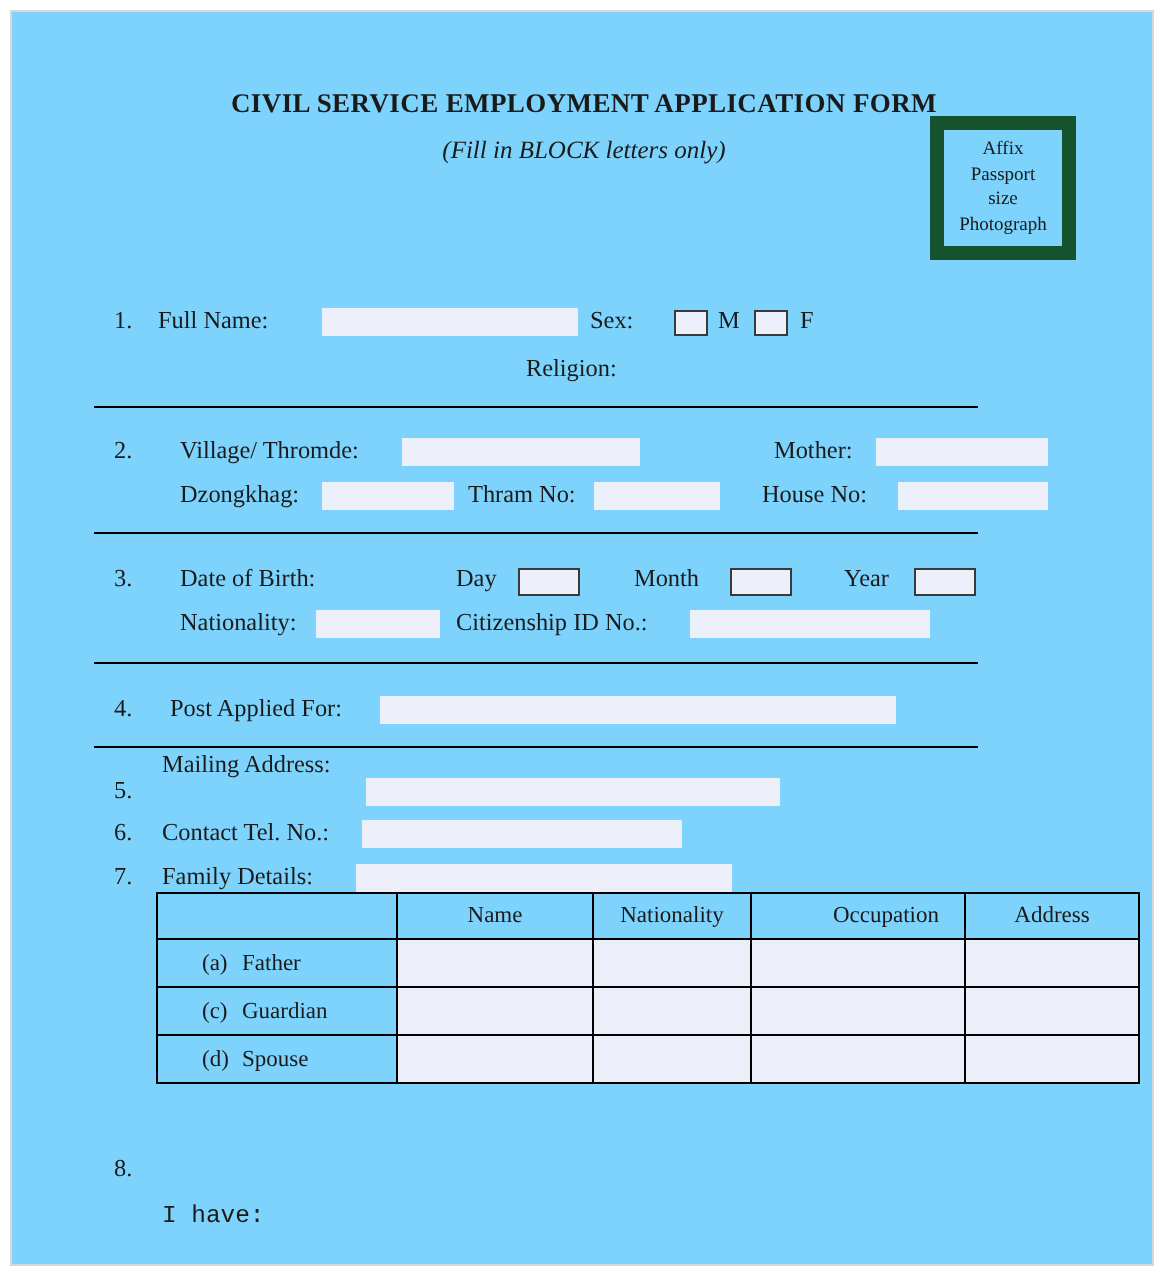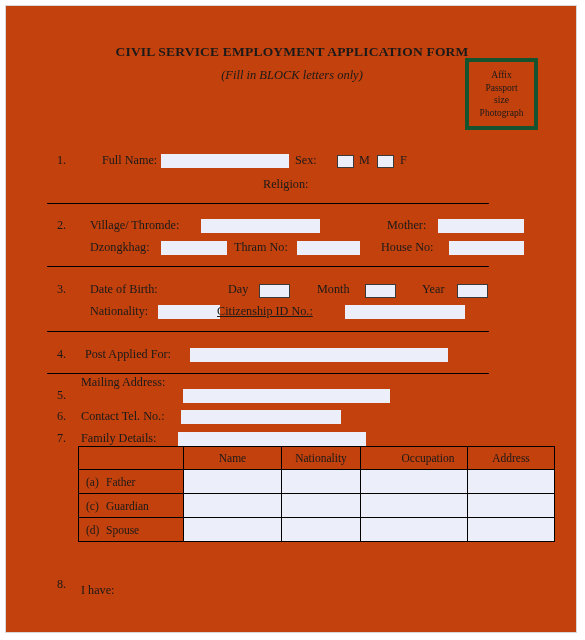--- a/index.html
+++ b/index.html
@@ -14,21 +14,21 @@
     color: #1a1a1a;
     overflow: hidden;
   }
 
   .page {
     position: absolute;
     left: 5px;
     top: 5px;
     width: 572px;
     height: 628px;
-    background: #c2410c;
+    background: #7dd3fc;
     border: 1px solid #d8d8d8;
     box-sizing: border-box;
   }
 
   
   .title {
     position: absolute;
     left: 0;
     top: 38px;
     width: 572px;
@@ -45,21 +45,21 @@
     text-align: center;
     font-size: 12.5px;
     font-style: italic;
   }
   .photo-box {
     position: absolute;
     left: 459px;
     top: 52px;
     width: 73px;
     height: 72px;
-    border: 4px solid #14532d;
+    border: 7px solid #14532d;
     box-sizing: border-box;
     display: flex;
     flex-direction: column;
     align-items: center;
     justify-content: center;
     font-size: 9.5px;
     line-height: 12.5px;
     text-align: center;
   }
   .num {
@@ -113,21 +113,21 @@
     border: 1.1px solid #000000;
     height: 23px;
     padding: 0;
     font-weight: normal;
   }
   .ftable thead th {
     text-align: center;
     font-size: 11.5px;
     height: 22px;
   }
-  .ftable .c-label { width: 97px; text-align: left; padding-left: 7px; }
+  .ftable .c-label { width: 97px; text-align: left; padding-left: 22px; }
   .ftable .c-name { width: 97px; }
   .ftable .c-nat  { width: 78px; }
   .ftable .c-occ  { width: 78px; padding-left: 28px; }
   .ftable .c-addr { width: 86px; }
   .ftable tbody td.datacell {
     background: #eceffa;
     background-clip: padding-box;
   }
   .ftable tbody td.datacell > span {
     display: block;
@@ -144,21 +144,21 @@
   <div class="subtitle">(Fill in BLOCK letters only)</div>
 
   <div class="photo-box">
     <span>Affix</span>
     <span>Passport</span>
     <span>size</span>
     <span>Photograph</span>
   </div>
 
   <div class="num" style="left:51px; top:147px;">1.</div>
-  <div class="lbl" style="left:96px; top:147px;">Full Name:</div>
+  <div class="lbl" style="left:73px; top:147px;">Full Name:</div>
   <div class="fill" style="left:155px; top:148px; width:128px;"></div>
 
   <div class="lbl" style="left:289px; top:147px;">Sex:</div>
   <div class="cbox" style="left:331px; top:149px;"></div>
   <div class="lbl" style="left:353px; top:147px;">M</div>
   <div class="cbox" style="left:371px; top:149px;"></div>
   <div class="lbl" style="left:394px; top:147px;">F</div>
 
   <div class="lbl" style="left:257px; top:171px;">Religion:</div>
   <div class="fill" style="left:317px; top:172px; width:0px;"></div>
@@ -191,21 +191,21 @@
 
   <div class="lbl" style="left:311px; top:276px;">Month</div>
   <div class="dbox" style="left:359px; top:278px;"></div>
 
   <div class="lbl" style="left:416px; top:276px;">Year</div>
   <div class="dbox" style="left:451px; top:278px;"></div>
 
   <div class="lbl" style="left:84px; top:298px;">Nationality:</div>
   <div class="fill" style="left:152px; top:299px; width:62px;"></div>
 
-  <div class="lbl" style="left:211px; top:298px;text-decoration:underline;">Citizenship ID No.:</div>
+  <div class="lbl" style="left:222px; top:298px;">Citizenship ID No.:</div>
   <div class="fill" style="left:339px; top:299px; width:120px;"></div>
 
   <div class="rule" style="top:325px;"></div>
 
   <div class="num" style="left:51px; top:341px;">4.</div>
   <div class="lbl" style="left:79px; top:341px;">Post Applied For:</div>
   <div class="fill" style="left:184px; top:342px; width:258px;"></div>
 
   <div class="rule" style="top:367px;"></div>
 
@@ -274,15 +274,15 @@
             <span></span>
           </td>
         <td class="c-addr datacell">
             <span></span>
           </td>
       </tr>
     </tbody>
   </table>
 
   <div class="num" style="left:51px; top:571px;">8.</div>
-  <div class="lbl" style="left:75px; top:577px;">I have:</div>
+  <div class="lbl" style="left:75px; top:595px;font-family:Liberation Mono, monospace;">I have:</div>
 
 </div>
 
 </body></html>

